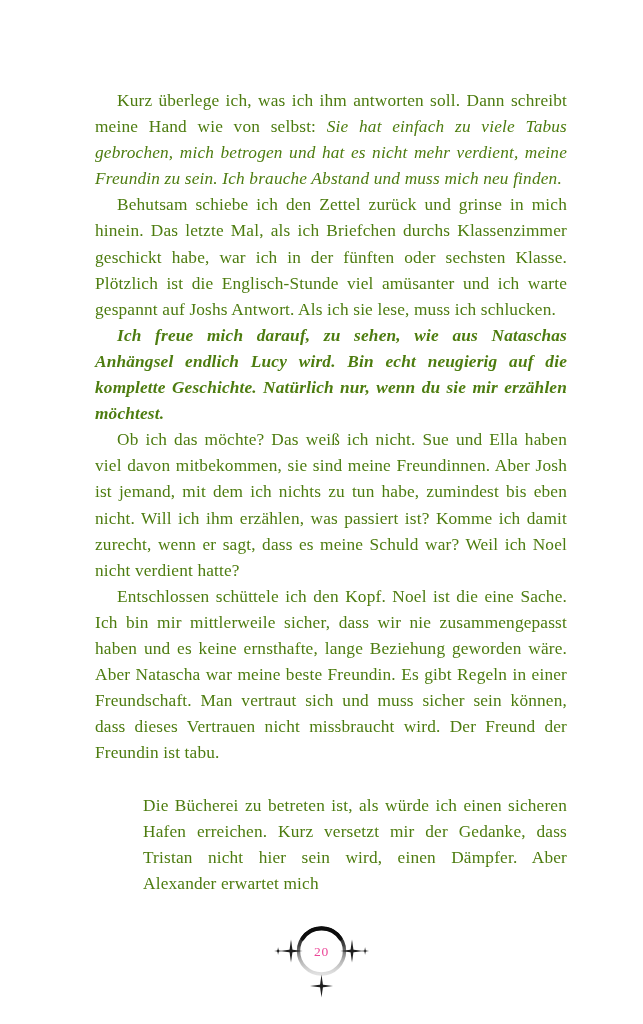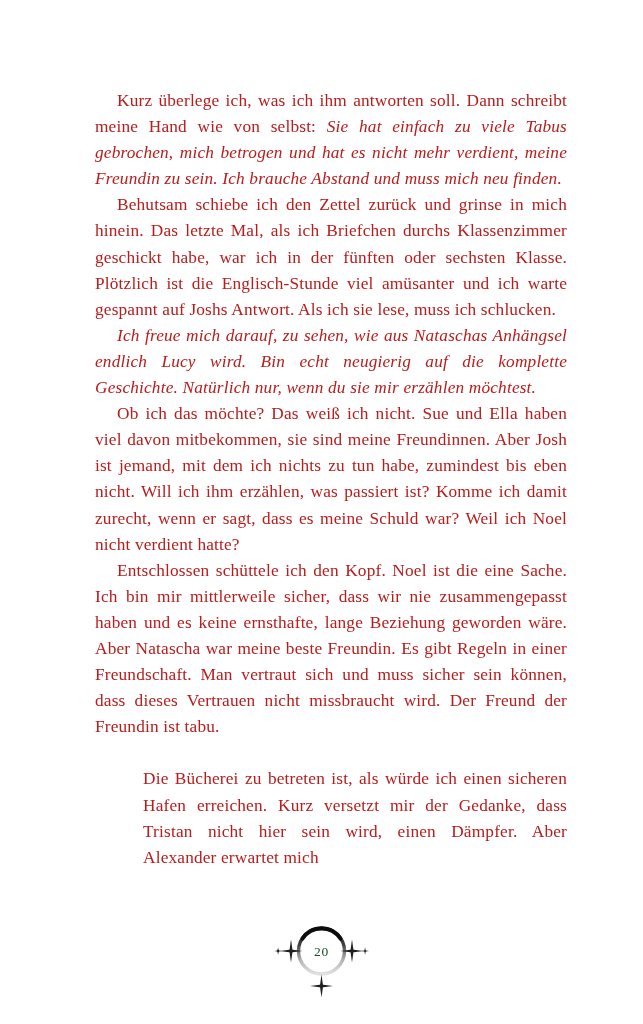--- a/index.html
+++ b/index.html
@@ -24,25 +24,26 @@
     width: 472px;
   }
   .para {
     margin: 0;
     font-size: 17.3px;
     line-height: 26.1px;
     text-align: justify;
     text-justify: inter-word;
     text-indent: 22px;
     hyphens: manual;
-    color: #b91c1c;
+    color: #4d7c0f;
     letter-spacing: 0.01em;
   }
   .para.italic {
     font-style: italic;
+    font-weight: bold;
   }
   .para.no-indent {
     text-indent: 0;
     margin-left: 48px;
   }
   .para.gap-before {
     margin-top: 26.1px;
   }
   .para .inline-italic {
     font-style: italic;
@@ -71,21 +72,21 @@
   }
   .folio-number {
     position: absolute;
     left: 0;
     right: 0;
     top: 29px;
     text-align: center;
     font-family: "Liberation Serif", "DejaVu Serif", serif;
     font-size: 13.5px;
     letter-spacing: 0.06em;
-    color: #14532d;
+    color: #ec4899;
   }
 </style>
 </head>
 <body>
 
 <div class="page">
 
   <div class="text-column">
 
     <p class="para"><span>Kurz überlege ich, was ich ihm antworten soll. Dann schreibt meine Hand wie von selbst: </span><span class="inline-italic">Sie hat einfach zu viele Tabus gebrochen, mich betrogen und hat es nicht mehr verdient, meine Freundin zu sein. Ich brauche Abstand und muss mich neu finden.</span></p>

